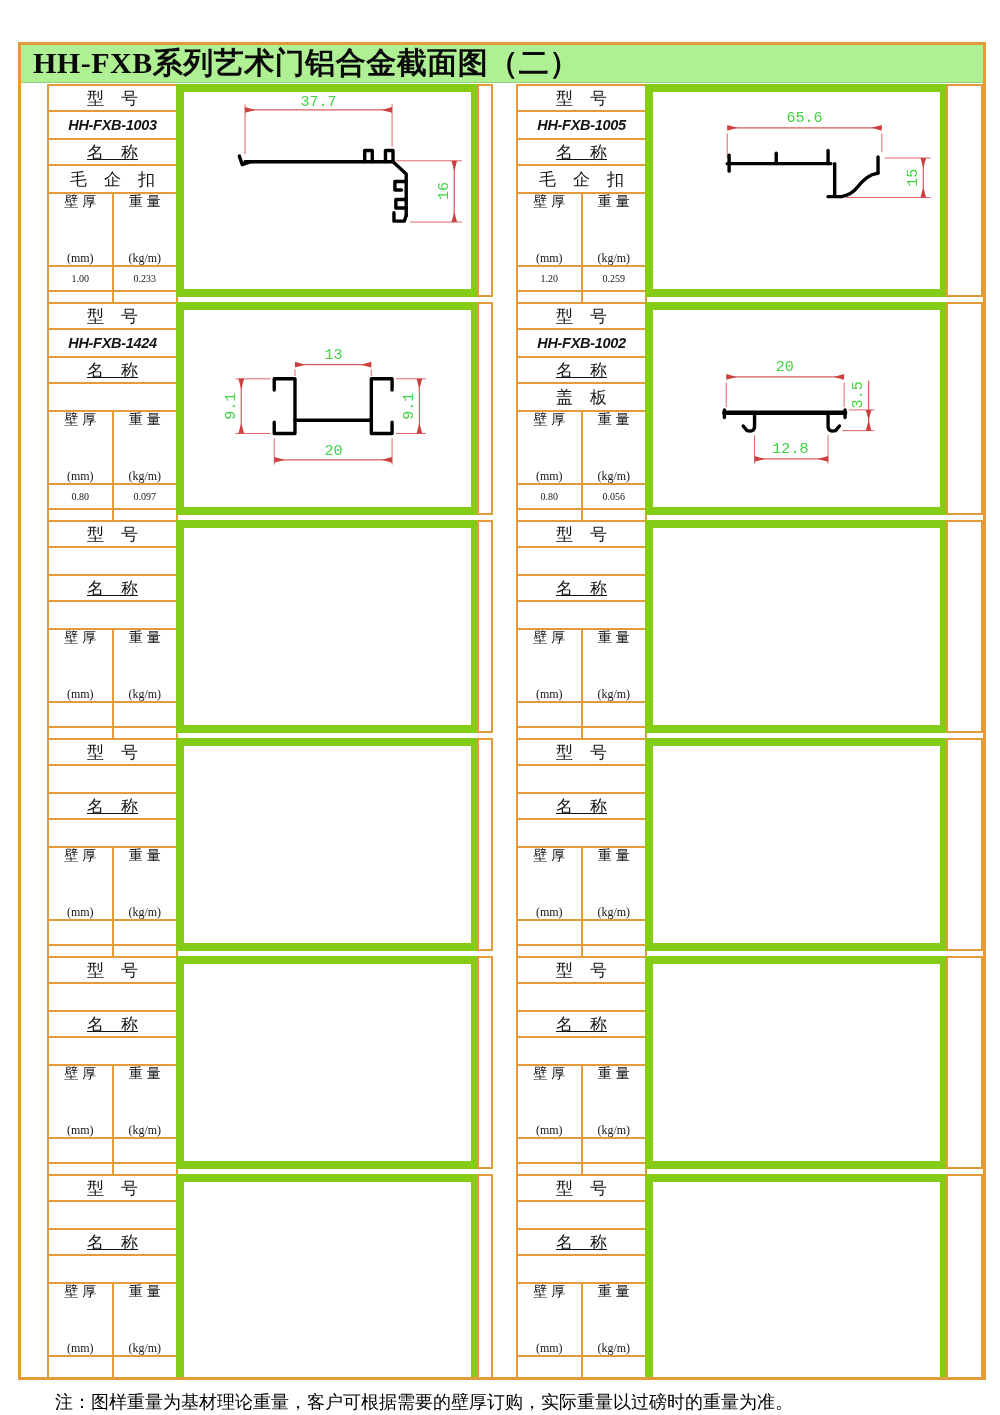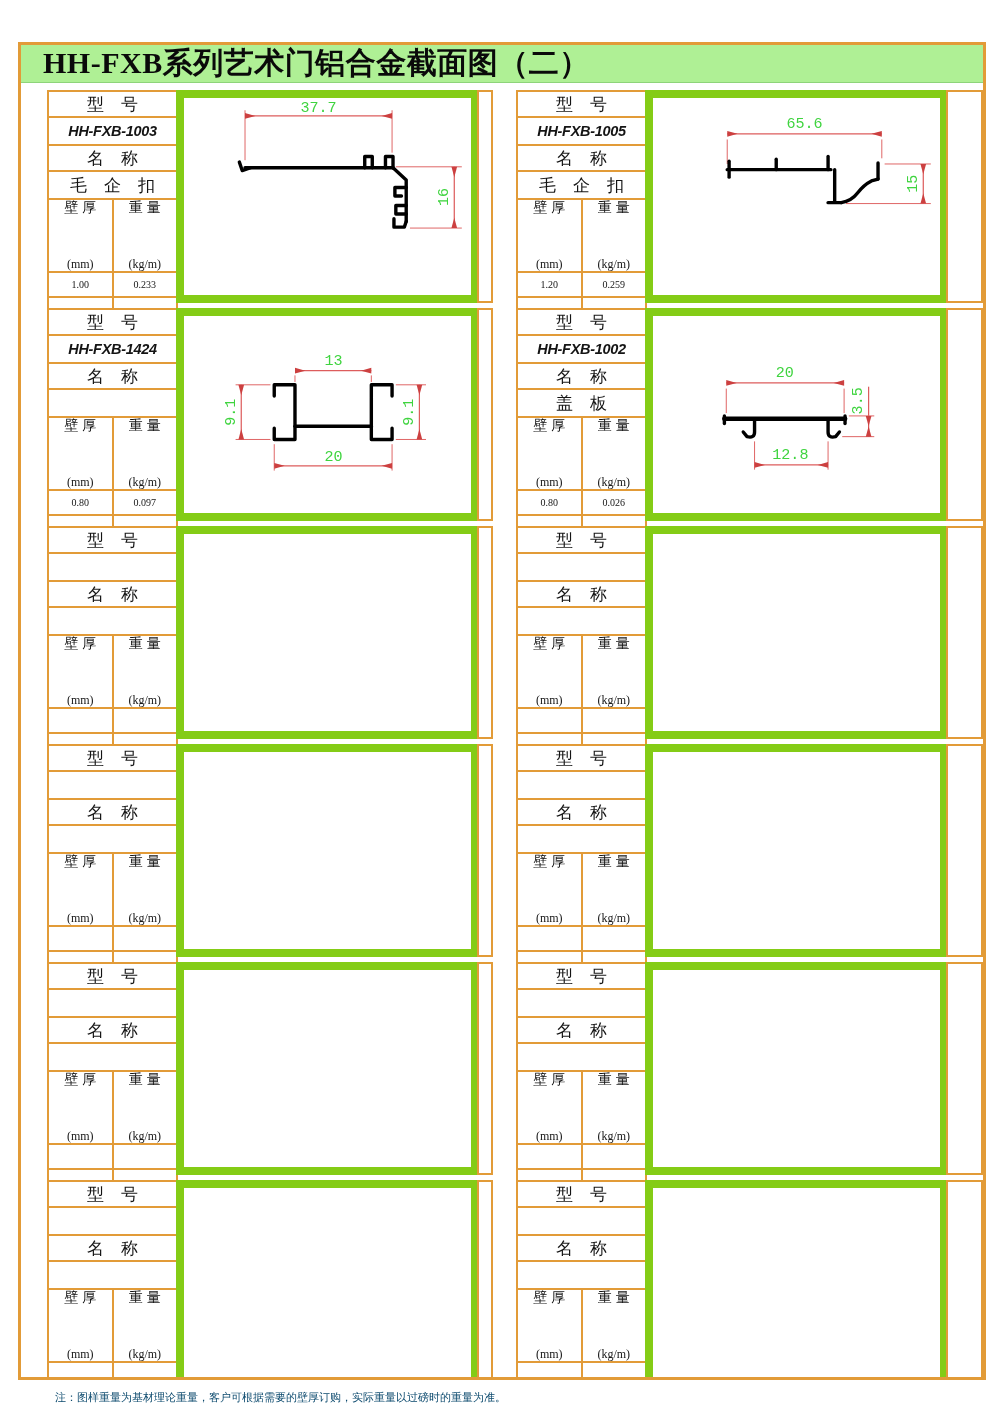--- a/index.html
+++ b/index.html
@@ -1,51 +1,51 @@
 <!DOCTYPE html>
 <html><head>
 <meta charset="utf-8">
 <style>
   html,body{margin:0;padding:0;background:#ffffff;}
   body{width:1000px;height:1415px;position:relative;font-family:"Liberation Sans",sans-serif;}
   .sheet{position:absolute;left:18px;top:42px;width:968px;height:1338px;box-sizing:border-box;
          border:3px solid #e29b38;background:#fff;overflow:hidden;}
   .titlebar{height:37px;background:#aff095;border-bottom:1px solid #8ed47a;display:flex;align-items:center;
-            padding-left:22px;font-family:"Liberation Serif",serif;font-weight:bold;font-size:30px;color:#0a0a0a;
+            padding-left:12px;font-family:"Liberation Serif",serif;font-weight:bold;font-size:30px;color:#0a0a0a;
             letter-spacing:0.5px;}
   .content{display:flex;}
-  .half{width:481px;box-sizing:border-box;padding-top:7px;}
+  .half{width:481px;box-sizing:border-box;padding-top:1px;}
   .half.left{padding-left:26px;}
   .half.right{padding-left:14px;}
   .panel{display:flex;height:213px;margin-bottom:5px;}
   table.spec{border-collapse:collapse;width:131px;min-width:131px;height:213px;table-layout:fixed;background:#fff;}
   .spec td{border:2px solid #e29b38;text-align:center;vertical-align:middle;padding:0;color:#141414;overflow:hidden;}
   .spec tr.r1 td{height:24px;}
   .spec tr.r2 td{height:26px;}
-  .spec tr.r3 td{height:24px;}
+  .spec tr.r3 td{height:24px;text-decoration:underline;}
   .spec tr.r4 td{height:26px;}
   .spec tr.r5 td{height:36px;}
   .spec tr.r6 td{height:23px;}
   .spec tr.r7 td{height:22px;}
   .hdr{font-size:17px;}
   .model{font-weight:bold;font-size:14.5px;letter-spacing:-0.3px;font-family:"Liberation Sans",sans-serif;font-style:italic;}
   .wh .lbl{font-size:14px;line-height:15px;}
   .wh .unit{font-size:12px;line-height:13px;font-family:"Liberation Serif",serif;margin-top:43px;}
   .num{font-size:10px;font-family:Liberation Serif, serif;}
   .drawbox{width:303px;min-width:303px;height:213px;box-sizing:border-box;border:8px solid #84cc16;
            margin-left:-2px;background:#fff;}
   .drawbox svg{display:block;width:100%;height:100%;}
   .endstrip{flex:1;height:213px;box-sizing:border-box;border:2px solid #e29b38;margin-left:-2px;background:#fff;}
   .half.left .endstrip{flex:0 0 16px;}
   .dim{stroke:#dd5c5c;stroke-width:1.3;fill:none;}
   .ext{stroke:#dd5c5c;stroke-width:1;fill:none;}
   .prof{stroke:#000;stroke-width:3.6;fill:none;stroke-linecap:round;stroke-linejoin:round;}
   .prof.thick{stroke-width:5;}
   .dimtext{fill:#3fd43f;font-size:16px;font-family:"Liberation Mono",monospace;text-anchor:middle;}
-  .footnote{position:absolute;left:55px;top:1390px;font-size:11px;color:#0c4a6e;font-family:"Liberation Sans",sans-serif;}
+  .footnote{position:absolute;left:55px;top:1390px;font-size:18px;color:#000000;font-family:"Liberation Sans",sans-serif;}
 </style>
 </head>
 <body>
 
 <svg width="0" height="0" style="position:absolute">
   <defs>
     <marker id="dimarr" markerUnits="userSpaceOnUse" markerWidth="12" markerHeight="8" viewBox="0 0 12 8" refX="11.5" refY="4" orient="auto-start-reverse">
       <path d="M0.5,4 L11.5,1 L11.5,7 Z" fill="#cc4040"></path>
     </marker>
   </defs>
@@ -449,21 +449,21 @@
                   <div class="lbl">壁 厚</div>
                   <div class="unit">(mm)</div>
                 </td>
             <td class="wh">
                   <div class="lbl">重 量</div>
                   <div class="unit">(kg/m)</div>
                 </td>
           </tr>
           <tr class="r6">
                 <td class="num">0.80</td>
-                <td class="num">0.026</td>
+                <td class="num">0.056</td>
               </tr>
           <tr class="r7">
                 <td></td>
                 <td></td>
               </tr>
           <tr class="r8">
                 <td></td>
                 <td></td>
               </tr>
         </tbody>

